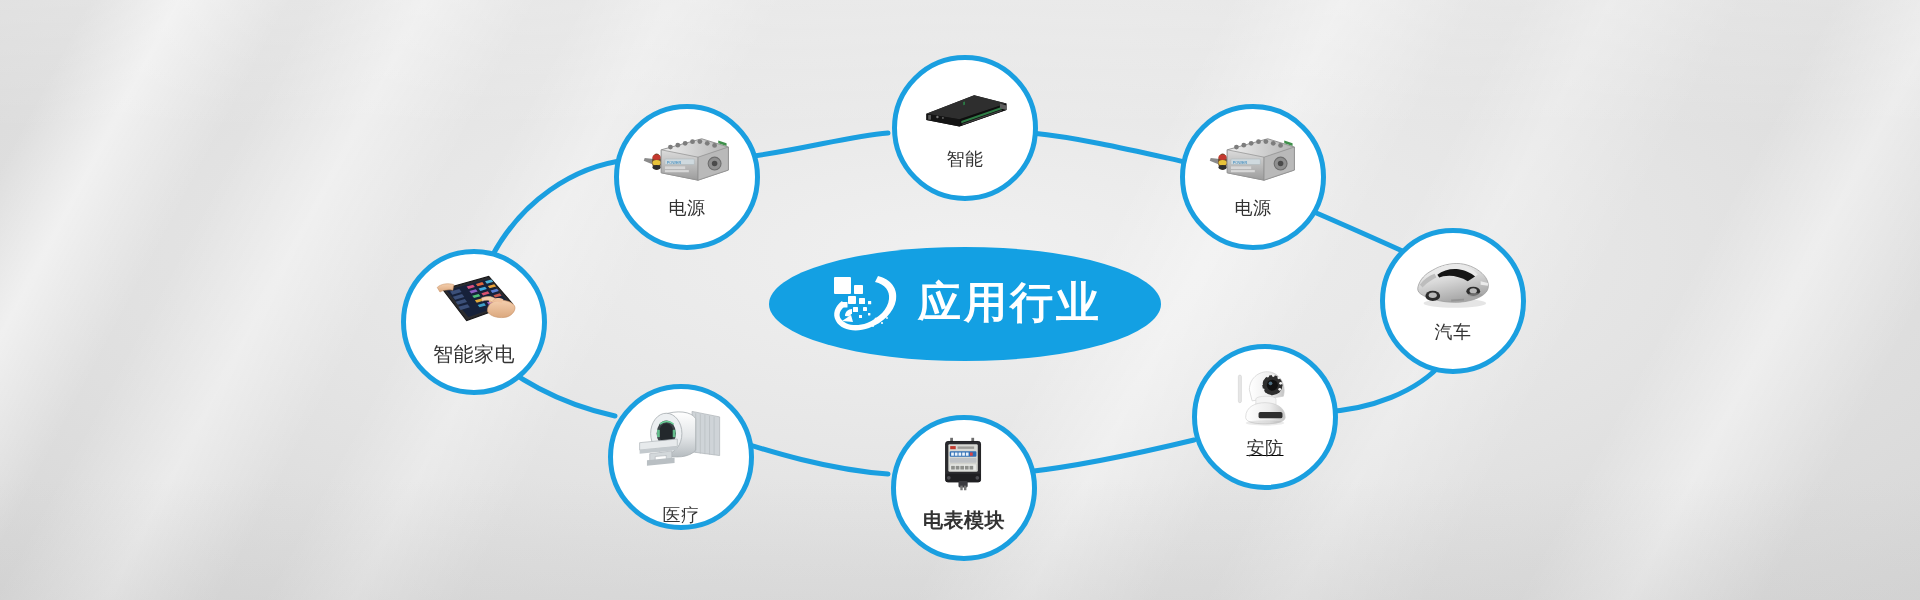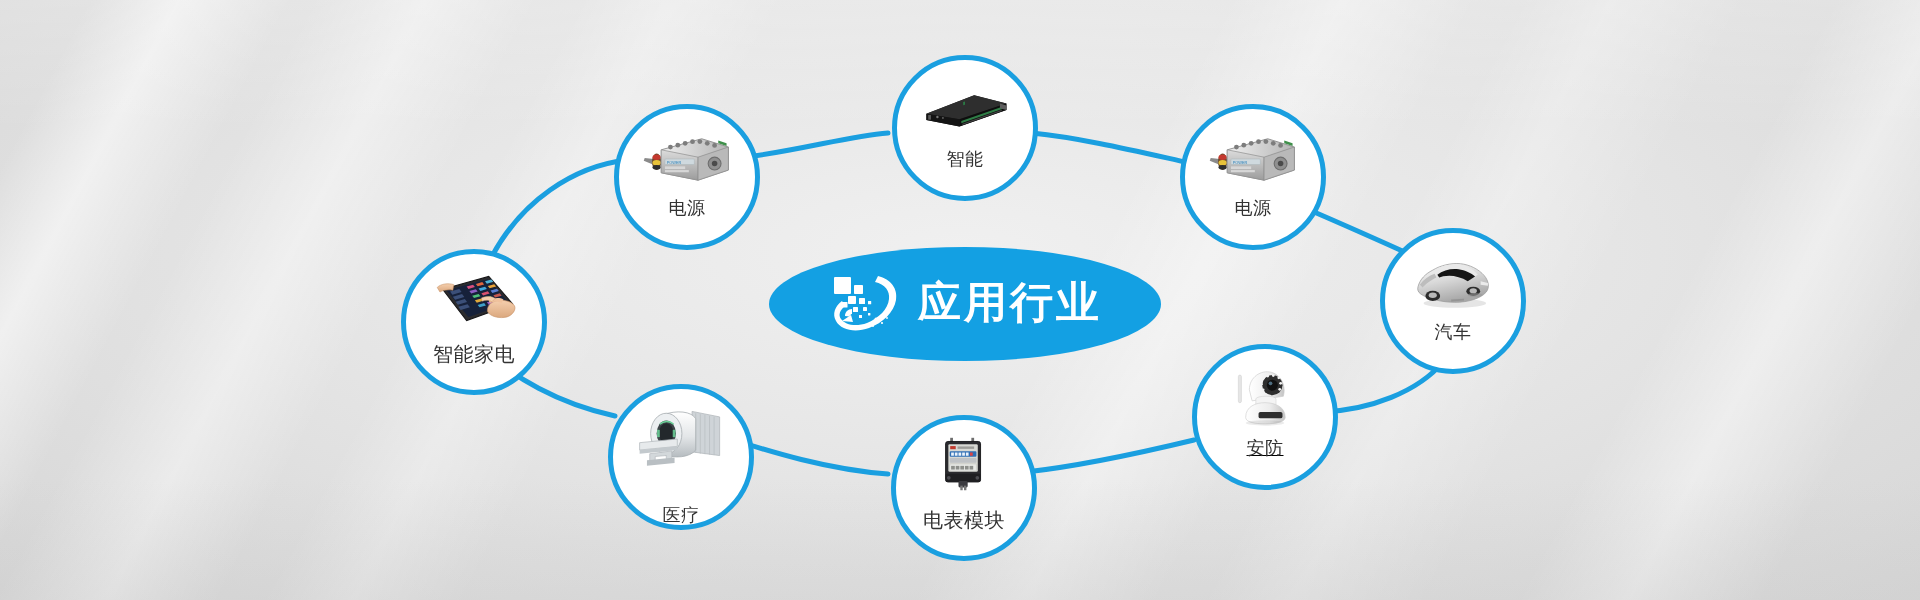--- a/index.html
+++ b/index.html
@@ -226,21 +226,21 @@
         </g>
         <path d="M40 40 C40 36 62 36 62 40 L62 46 L40 46 Z" fill="#f4f4f4" stroke="#d0d0d0" stroke-width="0.6"></path>
         <path d="M29 60 C29 48 40 44 50 44 C60 44 72 48 72 60 C72 65 62 67 50 67 C38 67 29 65 29 60 Z" fill="url(#camG)" stroke="#cfcfcf" stroke-width="0.7"></path>
         <rect x="43" y="54" width="26" height="7" rx="2" fill="#2f2f2f"></rect>
         <ellipse cx="50" cy="66" rx="21" ry="3" fill="#000" opacity="0.08"></ellipse>
       </svg>
     </div>
     <div class="cap">安防</div>
   </div>
 
-  <div class="node wide" style="left:891px; top:415px;">
+  <div class="node wide" style="left:891px; top:415px;font-weight:bold;">
     <div class="thumb">
       <svg viewBox="0 0 100 80">
         <rect x="35" y="5" width="3" height="5" fill="#6d6d6d"></rect>
         <rect x="58" y="5" width="3" height="5" fill="#6d6d6d"></rect>
         <rect x="30" y="9" width="38" height="44" rx="2.5" fill="#2b2b2f" stroke="#17171a" stroke-width="1"></rect>
         <rect x="33" y="12" width="32" height="30" rx="1.5" fill="#d8d9d4"></rect>
         <rect x="35" y="14" width="6" height="3.4" fill="#c03b2f"></rect>
         <rect x="43" y="14.4" width="18" height="2.6" fill="#9c9c98"></rect>
         <rect x="34.5" y="19.5" width="29" height="6" rx="1" fill="#2f6fb5"></rect>
         <g fill="#eaf2fb">

